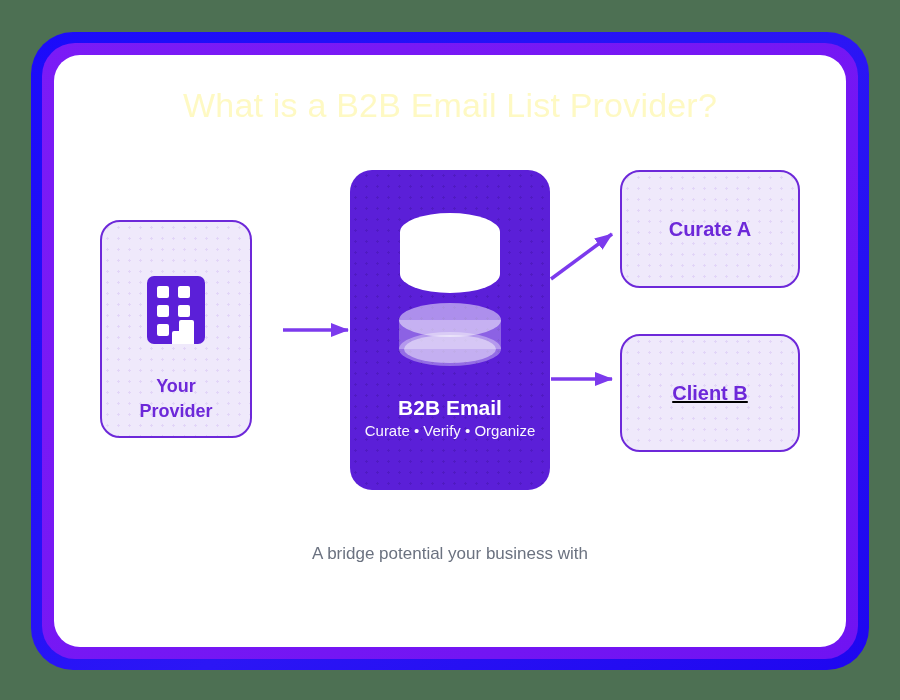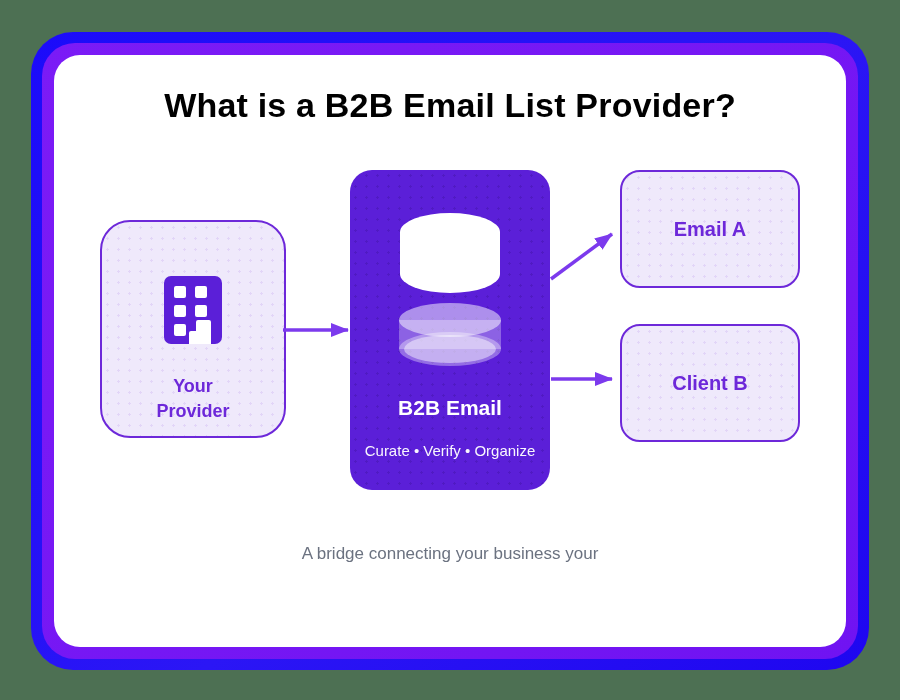--- a/index.html
+++ b/index.html
@@ -7,43 +7,43 @@
   .stage{position:relative;width:900px;height:700px;background:#4D7053;overflow:hidden;}
 
   
   .ring-outer{position:absolute;left:31px;top:32px;width:838px;height:638px;
     border-radius:42px;background:linear-gradient(135deg,#1B0BFA,#2B16F5 55%,#1E06F0);}
   .ring-inner{position:absolute;inset:11px;border-radius:33px;
     background:linear-gradient(135deg,#7B1BF6,#7013F2);}
   .card{position:absolute;inset:12px;border-radius:26px;background:#FFFFFF;}
 
   .title{position:absolute;left:0;right:0;top:86px;text-align:center;
-    font-size:34px;font-weight:bold;color:#000000;letter-spacing:.2px;}
+    font-size:34px;font-weight:normal;color:#fef9c3;letter-spacing:.2px;}
 
   .light-box{position:absolute;box-sizing:border-box;border:2px solid #6D28D9;border-radius:20px;
     background-color:#EFE9FB;
     background-image:radial-gradient(rgba(109,40,217,0.10) 1.2px,transparent 1.3px);
     background-size:11px 11px;display:flex;flex-direction:column;align-items:center;}
-  .business-box{left:100px;top:220px;width:186px;height:218px;border-radius:30px;}
+  .business-box{left:100px;top:220px;width:152px;height:218px;}
   .business-icon-wrap{margin-top:54px;line-height:0;}
   .business-label{margin-top:auto;margin-bottom:12px;text-align:center;
     font-size:18px;font-weight:bold;color:#6D28D9;line-height:25px;}
 
   .provider-box{position:absolute;left:350px;top:170px;width:200px;height:320px;
     border-radius:22px;background-color:#5B1FD8;
     background-image:radial-gradient(rgba(20,0,70,0.15) 1.2px,transparent 1.3px);
     background-size:11px 11px;display:flex;flex-direction:column;align-items:center;}
   .provider-icon-wrap{margin-top:42px;line-height:0;}
   .provider-label{margin-top:26px;text-align:center;font-size:21px;font-weight:bold;
     color:#FFFFFF;line-height:28px;}
-  .provider-subtitle{margin-top:20px;font-size:15px;color:rgba(255,255,255,0.96);}
+  .provider-subtitle{margin-top:0;font-size:15px;color:rgba(255,255,255,0.96);}
 
   .client-box{left:620px;width:180px;height:118px;justify-content:center;}
   .client-a{top:170px;}
-  .client-b{top:324px;}
+  .client-b{top:334px;text-decoration:underline;}
   .client-label{font-size:20px;font-weight:bold;color:#6D28D9;text-align:center;}
 
   .caption{position:absolute;left:0;right:0;top:540px;text-align:center;
     font-size:17px;color:#6B7280;line-height:27px;}
 
   .arrows{position:absolute;left:0;top:0;width:900px;height:700px;pointer-events:none;}
 </style>
 </head>
 <body>
 
@@ -87,21 +87,21 @@
         <ellipse cx="52" cy="137" rx="46" ry="14" fill="rgba(255,255,255,0.45)"></ellipse>
       </svg>
     </span>
     <div class="provider-label">
       <div>B2B Email</div>
     </div>
     <div class="provider-subtitle">Curate • Verify • Organize</div>
   </div>
 
   <div class="light-box client-box client-a">
-    <div class="client-label">Email A</div>
+    <div class="client-label">Curate A</div>
   </div>
   <div class="light-box client-box client-b">
     <div class="client-label">Client B</div>
   </div>
 
   <svg class="arrows" viewBox="0 0 900 700">
     <defs>
       <marker id="ah" markerWidth="20" markerHeight="16" refX="17" refY="7" orient="auto" markerUnits="userSpaceOnUse">
         <path d="M0,0 L18,7 L0,14 Z" fill="#7C3AED"></path>
       </marker>
@@ -111,16 +111,16 @@
     </g>
     <g>
       <line x1="551" y1="279" x2="612" y2="234" stroke="#7C3AED" stroke-width="3.5" marker-end="url(#ah)"></line>
     </g>
     <g>
       <line x1="551" y1="379" x2="612" y2="379" stroke="#7C3AED" stroke-width="3.5" marker-end="url(#ah)"></line>
     </g>
   </svg>
 
   <div class="caption">
-    <div>A bridge connecting your business your</div>
+    <div>A bridge potential your business with</div>
   </div>
 
 </div>
 
 </body></html>

